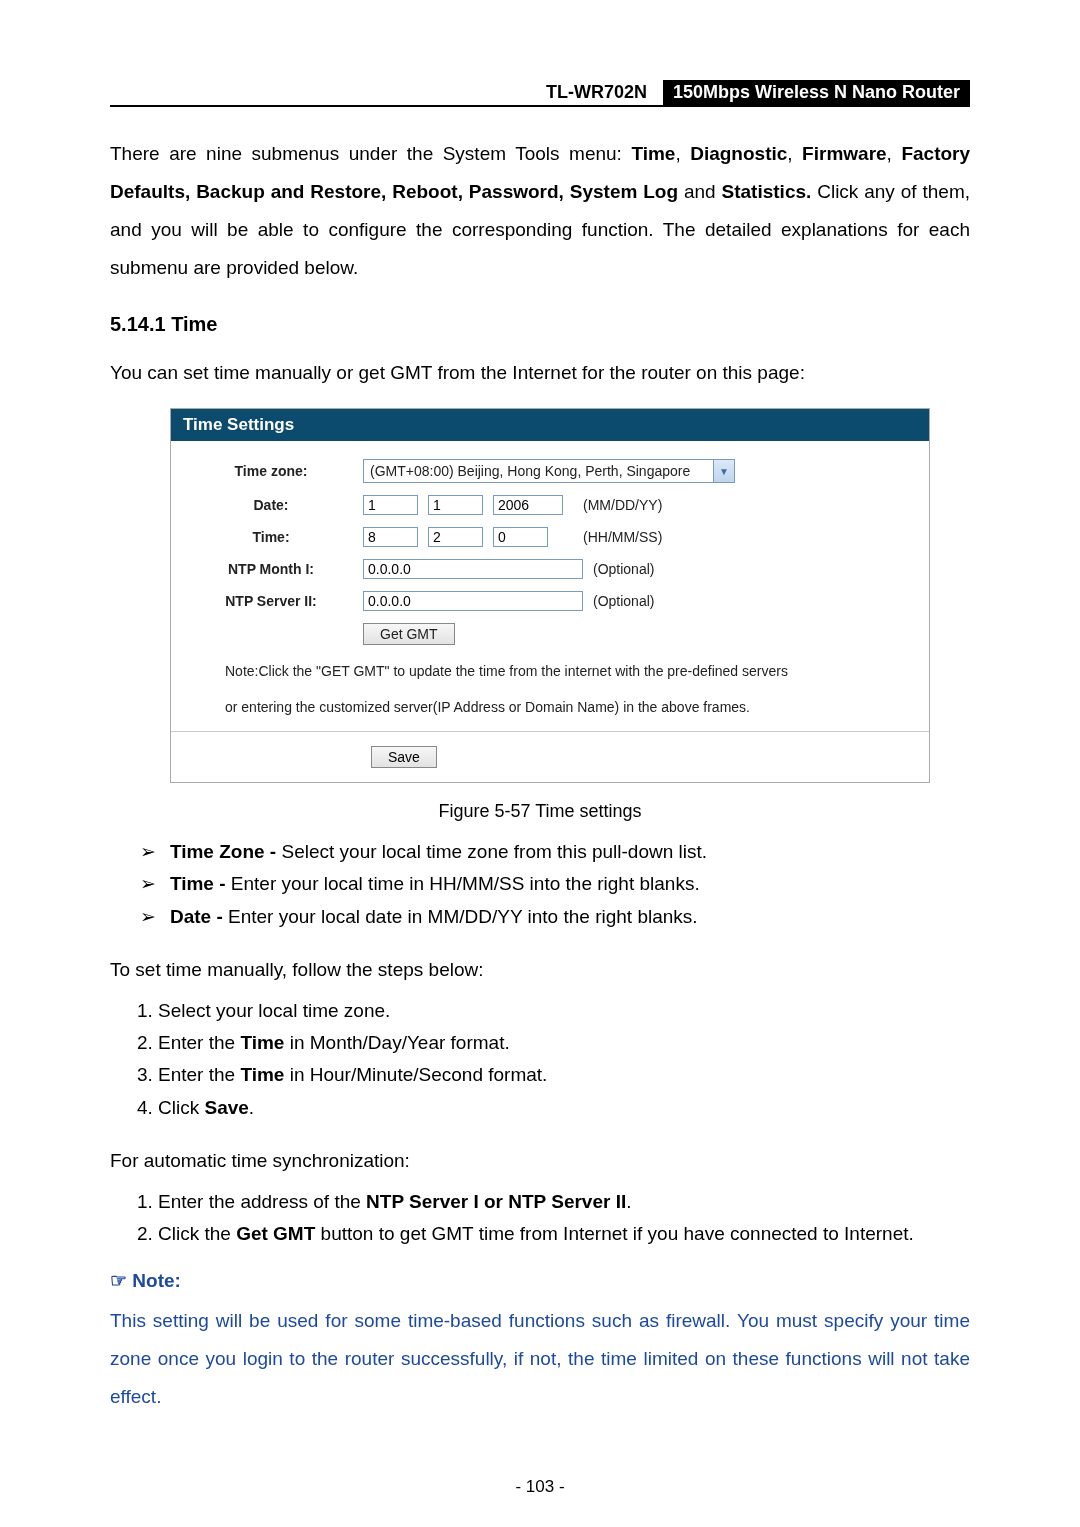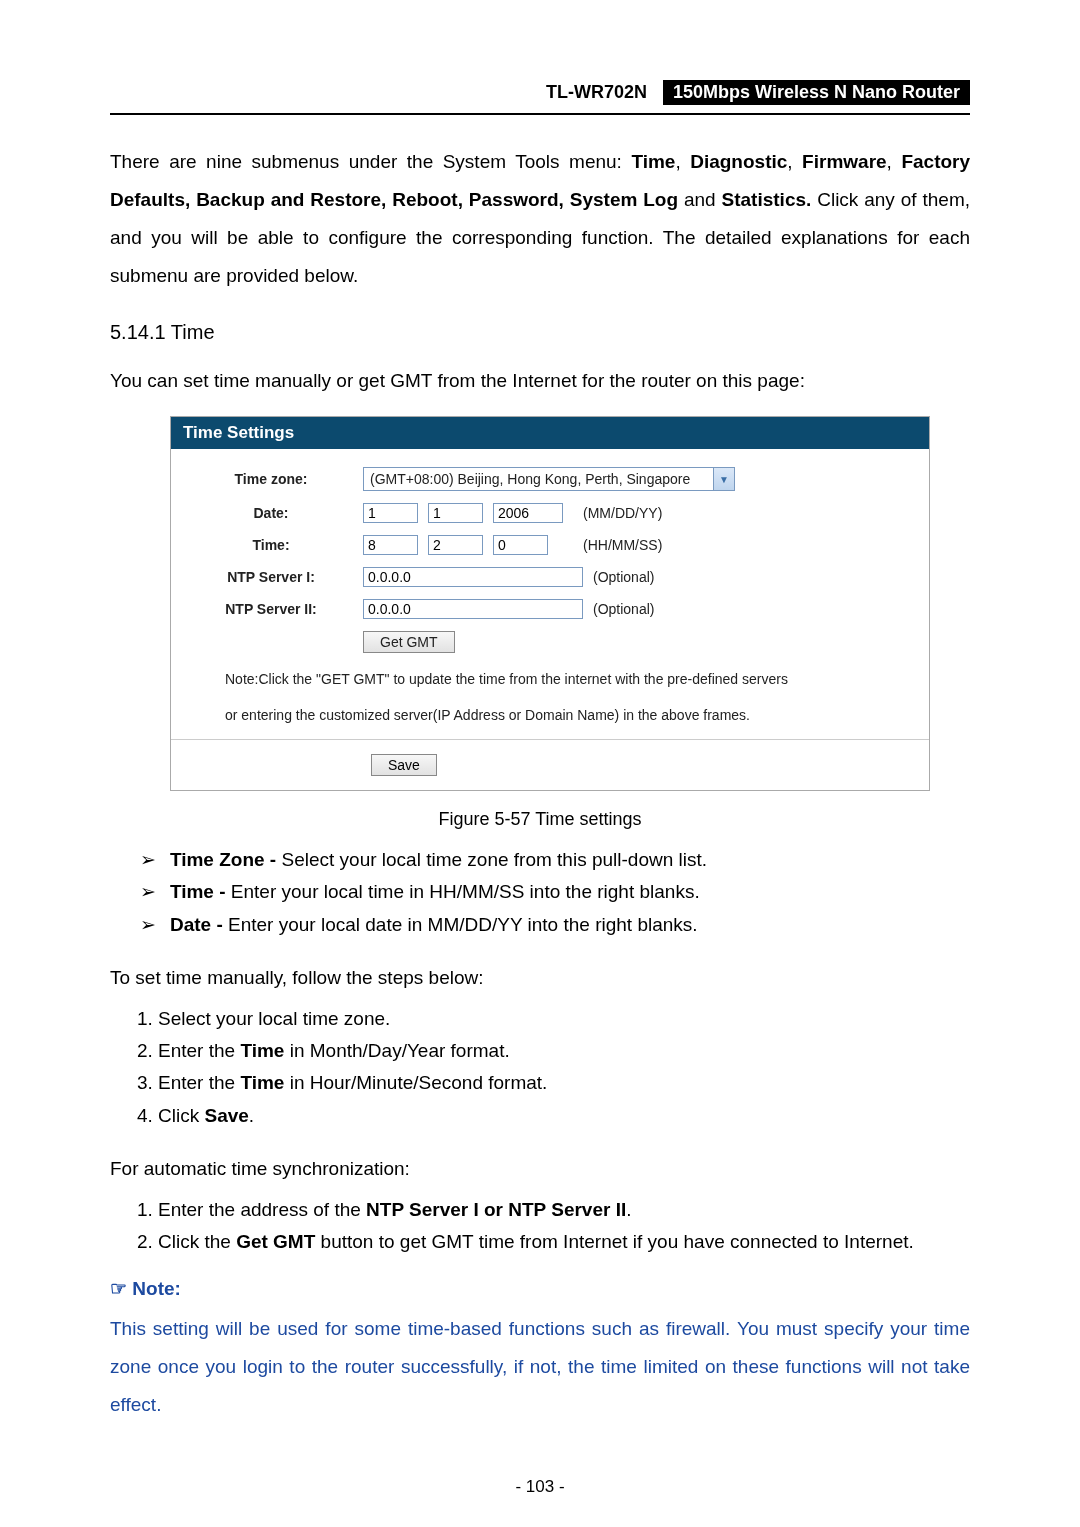--- a/index.html
+++ b/index.html
@@ -13,21 +13,21 @@
     width: 1080px;
     min-height: 1527px;
     margin: 0 auto;
     padding: 80px 110px 40px 110px;
     box-sizing: border-box;
     position: relative;
   }
   .header-bar {
     border-bottom: 2px solid #000;
     text-align: right;
-    padding-bottom: 8px;
+    padding-bottom: 0;
     margin-bottom: 28px;
     font-size: 18px;
     font-weight: bold;
   }
   .model-box {
     display: inline-block;
     padding: 2px 10px;
     margin-right: 6px;
   }
   .desc-box {
@@ -37,21 +37,21 @@
     padding: 2px 10px;
   }
   .body-text {
     font-size: 19px;
     line-height: 2.0;
     text-align: justify;
     margin: 0 0 16px 0;
   }
   .section-heading {
     font-size: 20px;
-    font-weight: normal;
+    font-weight: bold;
     margin: 26px 0 18px 0;
   }
   .figure-wrap {
     margin: 10px 40px 10px 60px;
     border: 1px solid #aaa;
   }
   .panel-title {
     background: #0c4a6e;
     color: #fff;
     font-weight: bold;
@@ -217,21 +217,21 @@
 
       <div class="form-row">
         <div class="form-label">Time:</div>
         <input class="text-input w55" value="8" style="">
         <input class="text-input w55" value="2" style="">
         <input class="text-input w55" value="0" style="">
         <span class="suffix" style="margin-left:25px">(HH/MM/SS)</span>
       </div>
 
       <div class="form-row">
-        <div class="form-label">NTP Server I:</div>
+        <div class="form-label">NTP Month I:</div>
         <input class="text-input w220" value="0.0.0.0" style="">
         <span class="suffix">(Optional)</span>
       </div>
 
       <div class="form-row">
         <div class="form-label">NTP Server II:</div>
         <input class="text-input w220" value="0.0.0.0" style="">
         <span class="suffix">(Optional)</span>
       </div>
 

